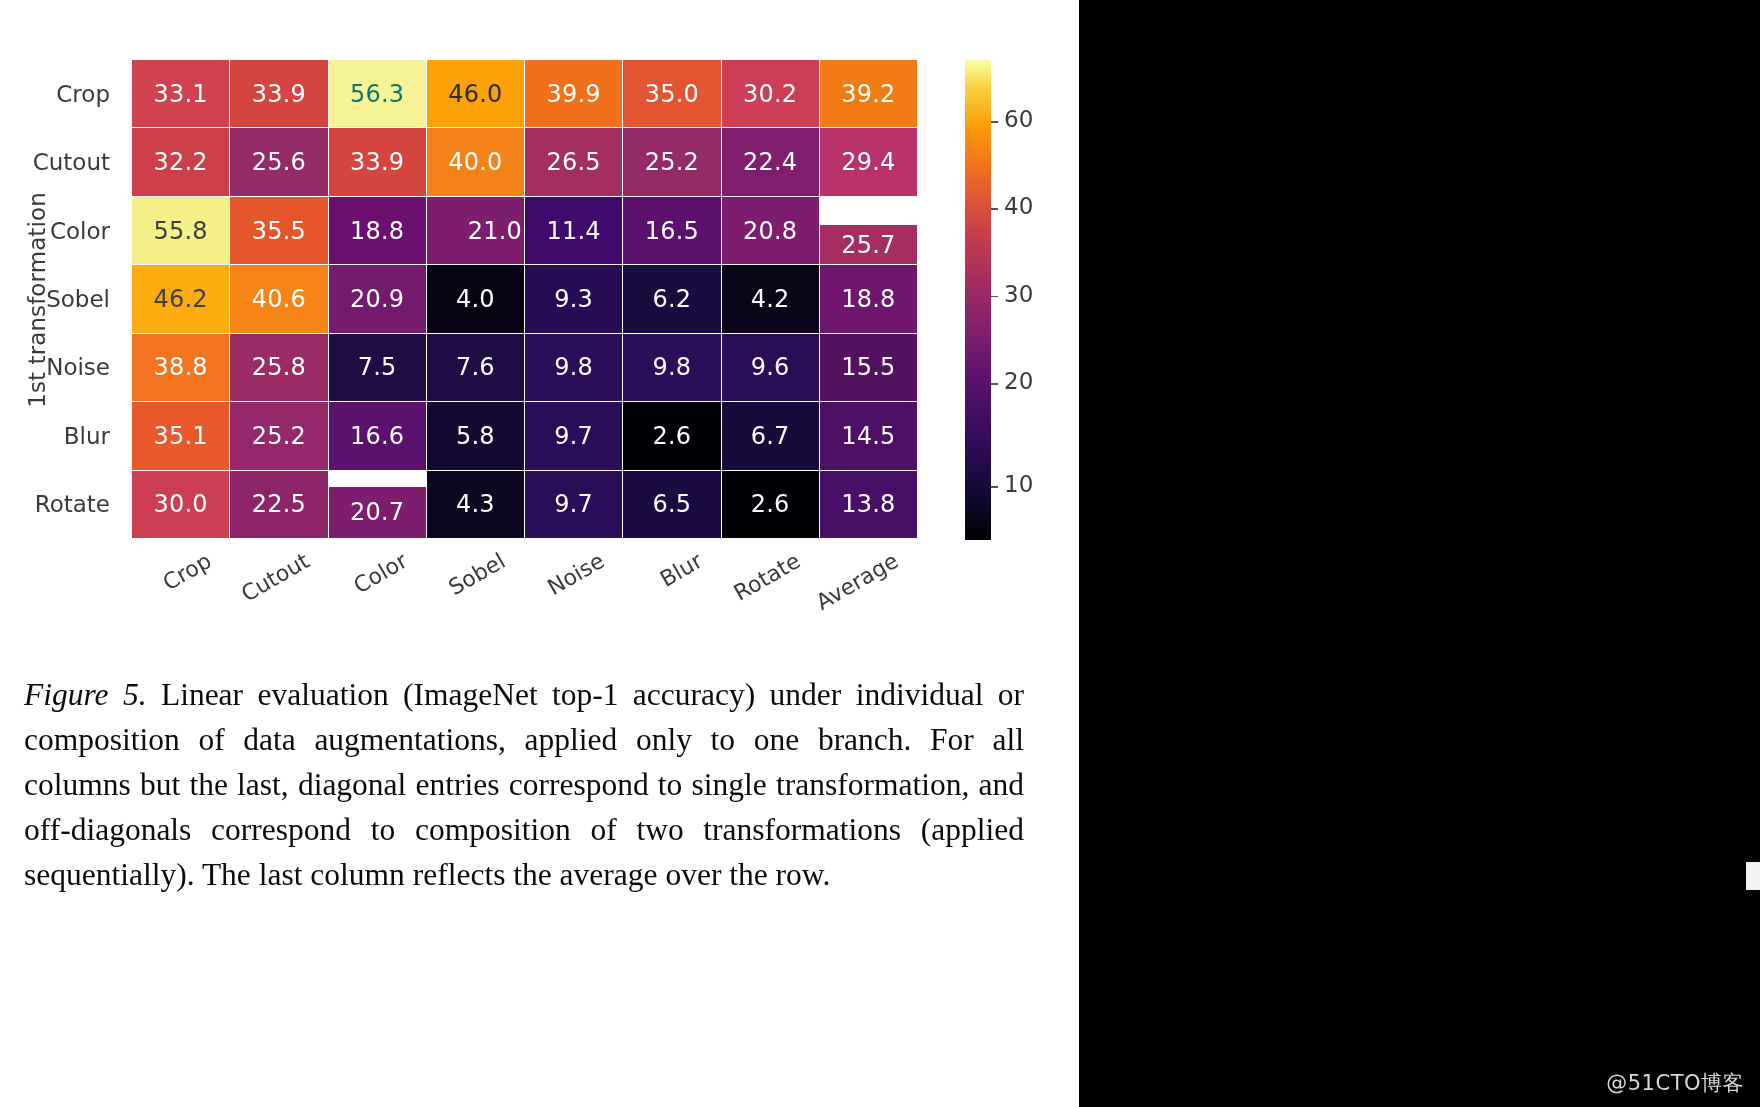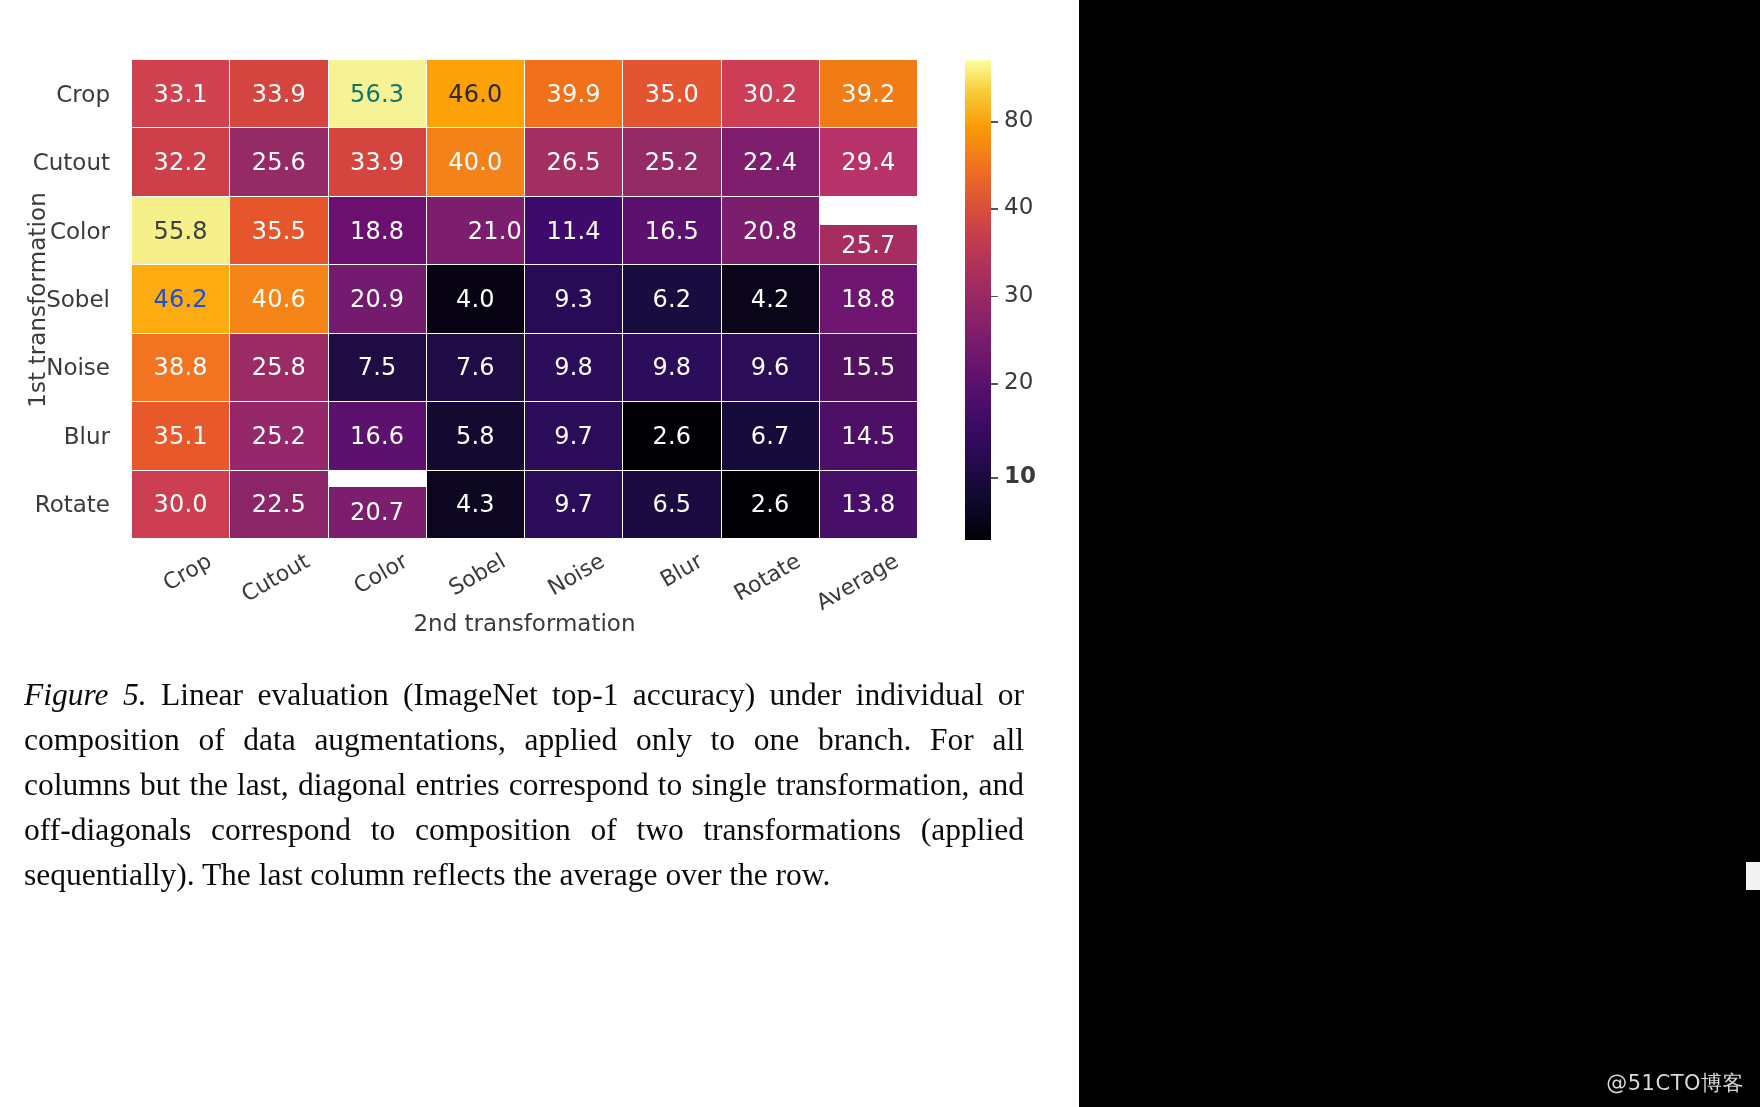--- a/index.html
+++ b/index.html
@@ -248,21 +248,21 @@
         <div class="cell" style="background: rgb(127, 30, 109); color: rgb(255, 255, 255);">22.4</div>
         <div class="cell" style="background: rgb(183, 51, 106); color: rgb(255, 255, 255);">29.4</div>
         <div class="cell" style="background: rgb(245, 240, 138); color: #404040;">55.8</div>
         <div class="cell" style="background: rgb(230, 86, 44); color: rgb(255, 255, 255);">35.5</div>
         <div class="cell" style="background: rgb(108, 16, 112); color: rgb(255, 255, 255);">18.8</div>
         <div class="cell" style="background: rgb(125, 29, 110); color: rgb(255, 255, 255); padding-left: 39px;">21.0</div>
         <div class="cell" style="background: rgb(62, 10, 107); color: rgb(255, 255, 255);">11.4</div>
         <div class="cell" style="background: rgb(92, 17, 110); color: rgb(255, 255, 255);">16.5</div>
         <div class="cell" style="background: rgb(124, 29, 110); color: rgb(255, 255, 255);">20.8</div>
         <div class="cell" style="background: rgb(165, 45, 96); color: rgb(255, 255, 255); margin-top: 28px;">25.7</div>
-        <div class="cell" style="background: rgb(252, 172, 17); color: #1d4ed8;">46.2</div>
+        <div class="cell" style="background: rgb(252, 172, 17); color: #404040;">46.2</div>
         <div class="cell" style="background: rgb(246, 133, 24); color: rgb(255, 255, 255);">40.6</div>
         <div class="cell" style="background: rgb(116, 26, 111); color: rgb(255, 255, 255);">20.9</div>
         <div class="cell" style="background: rgb(7, 3, 18); color: rgb(255, 255, 255);">4.0</div>
         <div class="cell" style="background: rgb(40, 11, 85); color: rgb(255, 255, 255);">9.3</div>
         <div class="cell" style="background: rgb(25, 12, 62); color: rgb(255, 255, 255);">6.2</div>
         <div class="cell" style="background: rgb(10, 5, 25); color: #ffffff;">4.2</div>
         <div class="cell" style="background: rgb(111, 22, 112); color: rgb(255, 255, 255);">18.8</div>
         <div class="cell" style="background: rgb(242, 115, 32); color: rgb(255, 255, 255);">38.8</div>
         <div class="cell" style="background: rgb(155, 43, 100); color: rgb(255, 255, 255);">25.8</div>
         <div class="cell" style="background: rgb(30, 12, 67); color: rgb(255, 255, 255);">7.5</div>
@@ -293,43 +293,42 @@
         <div class="cl" style="left: 71.0625px; transform: translateX(-100%) rotate(-30deg); transform-origin: right top;">Crop</div>
         <div class="cl" style="left: 169.188px; transform: translateX(-100%) rotate(-30deg); transform-origin: right top;">Cutout</div>
         <div class="cl" style="left: 267.312px; transform: translateX(-100%) rotate(-30deg); transform-origin: right top;">Color</div>
         <div class="cl" style="left: 365.438px; transform: translateX(-100%) rotate(-30deg); transform-origin: right top;">Sobel</div>
         <div class="cl" style="left: 463.562px; transform: translateX(-100%) rotate(-30deg); transform-origin: right top;">Noise</div>
         <div class="cl" style="left: 561.688px; transform: translateX(-100%) rotate(-30deg); transform-origin: right top;">Blur</div>
         <div class="cl" style="left: 659.812px; transform: translateX(-100%) rotate(-30deg); transform-origin: right top;">Rotate</div>
         <div class="cl" style="left: 757.938px; transform: translateX(-100%) rotate(-30deg); transform-origin: right top;">Average</div>
       </div>
 
-    <div id="xlabel">2nd transformation</div>
 
     <div id="cbar-wrap">
       <div id="cbar"></div>
-    <div class="cbar-tick" style="top: 417px; font-weight: bold;">
+    <div class="cbar-tick" style="top: 426px;">
           <i></i>
           <span>10</span>
         </div>
         <div class="cbar-tick" style="top: 322.909px;">
           <i></i>
           <span>20</span>
         </div>
         <div class="cbar-tick" style="top: 235.636px;">
           <i></i>
           <span>30</span>
         </div>
         <div class="cbar-tick" style="top: 148.364px;">
           <i></i>
           <span>40</span>
         </div>
         <div class="cbar-tick" style="top: 61.0909px;">
           <i></i>
-          <span>80</span>
+          <span>60</span>
         </div>
       </div>
 
   </div>
 
   <div id="caption">
     <span class="figno">Figure 5.</span><span> Linear evaluation (ImageNet top-1 accuracy) under individual or composition of data augmentations, applied only to one branch. For all columns but the last, diagonal entries correspond to single transformation, and off-diagonals correspond to composition of two transformations (applied sequentially). The last column reflects the average over the row.</span>
   </div>
 
 </div>

